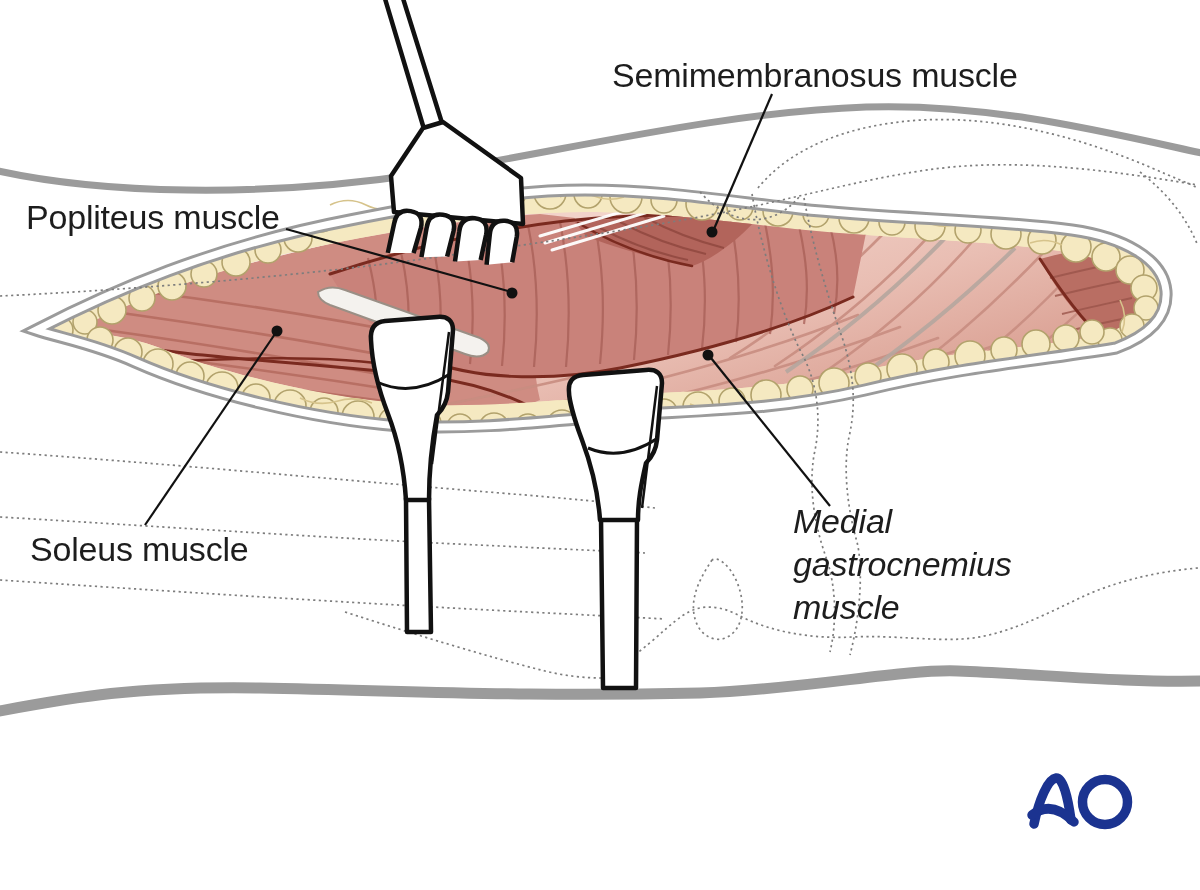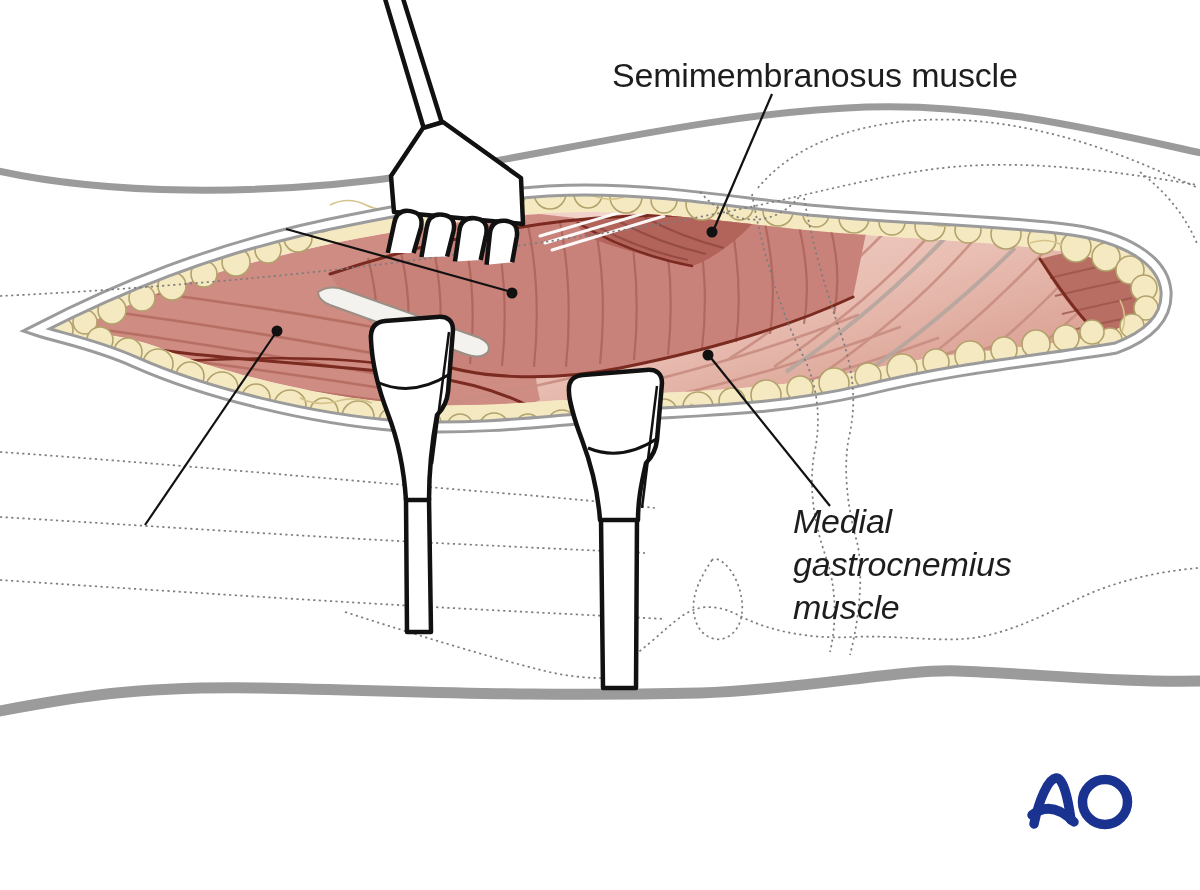--- a/index.html
+++ b/index.html
@@ -272,20 +272,22 @@
           <circle cx="277" cy="331" r="5.5" stroke="none"></circle>
     </g>
     <g>
       <line x1="830" y1="506" x2="711" y2="358"></line>
           <circle cx="708" cy="355" r="5.5" stroke="none"></circle>
     </g>
   </g>
 </svg>
 
 <div class="label" style="left:612px;top:54px">Semimembranosus muscle</div>
+<div class="label" style="left:26px;top:196px">Popliteus muscle</div>
+<div class="label" style="left:30px;top:528px">Soleus muscle</div>
 <div class="label wrap" style="left:793px;top:500px">Medial gastrocnemius muscle</div>
 
 <svg class="logo" viewBox="0 0 118 72" aria-hidden="true">
   <g fill="none" stroke-width="9.5" stroke-linecap="round" stroke="#1b3390">
     <path d="M12,58 C17,34 26,13 34,12 C41,11 46,32 49,54"></path>
     <path d="M10,49 C24,38 38,42 52,56"></path>
     <circle cx="83" cy="36" r="22.5"></circle>
   </g>
 </svg>
 

